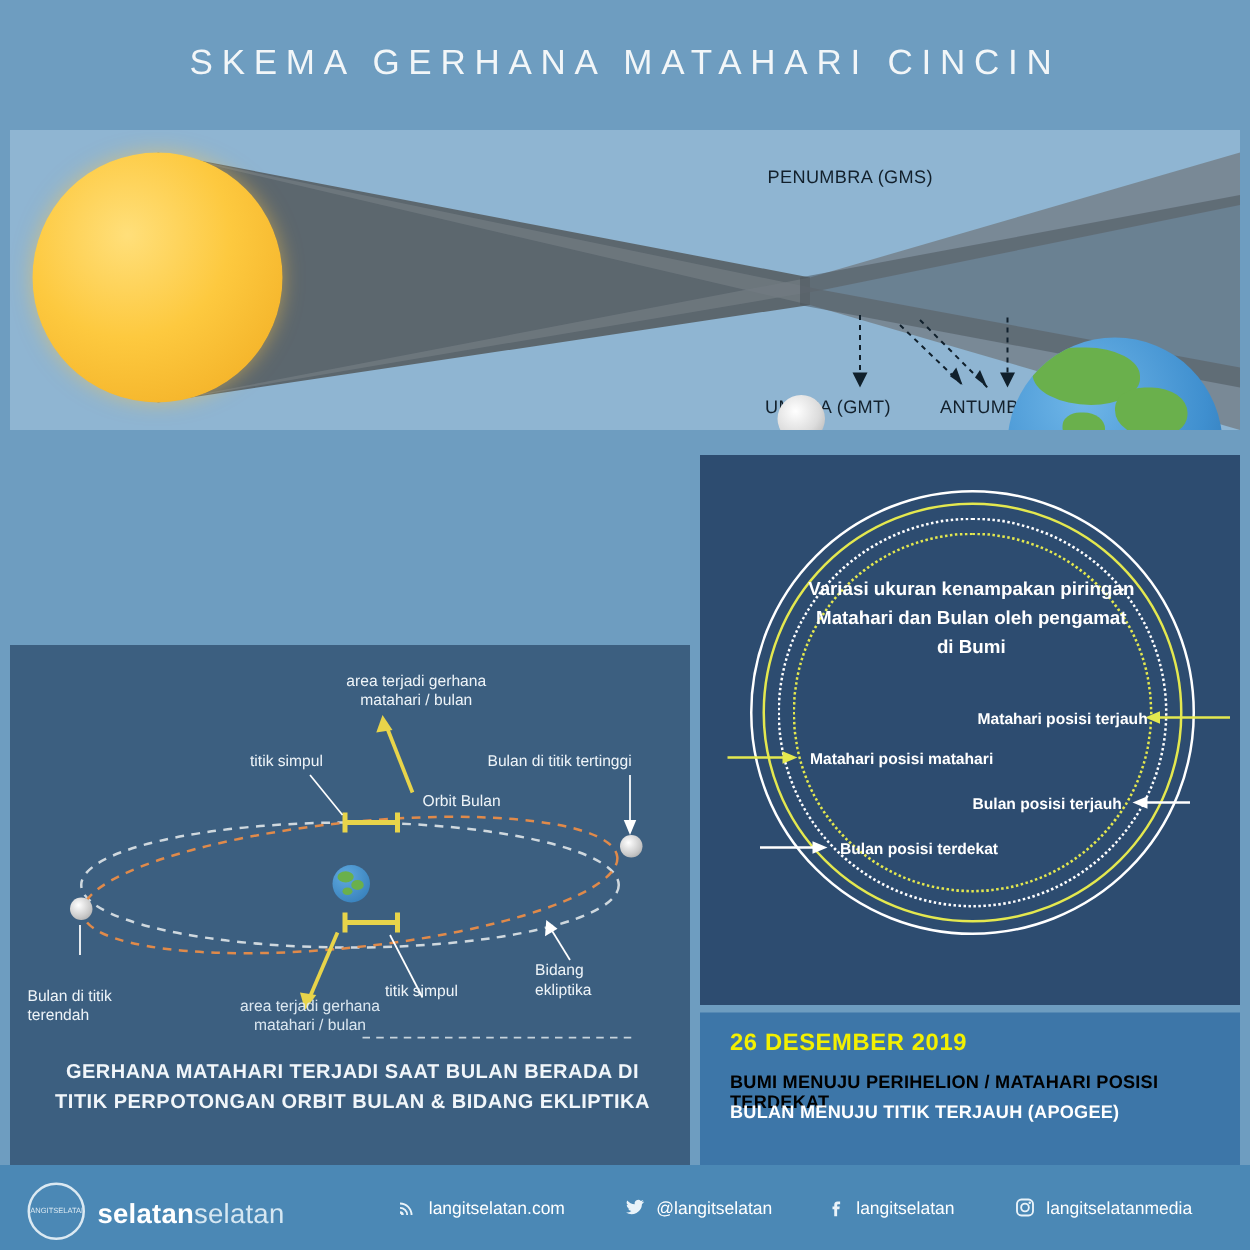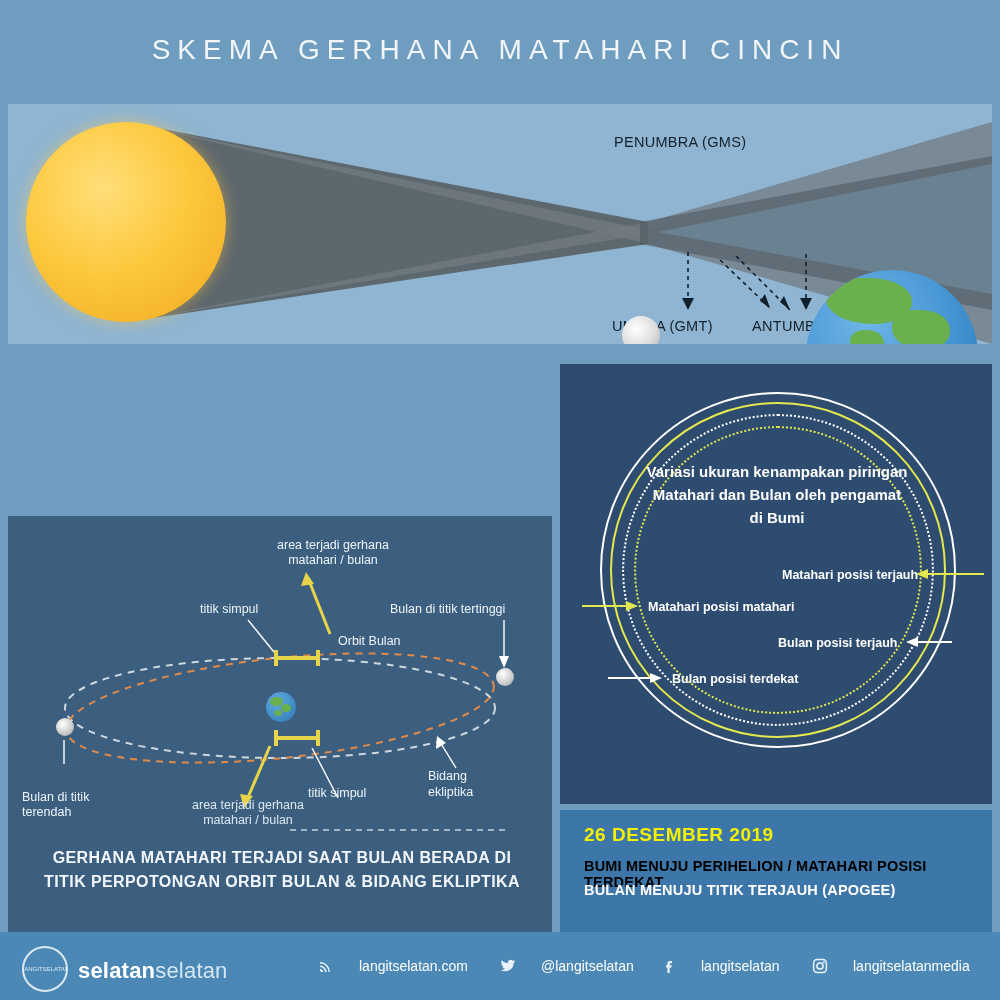--- a/index.html
+++ b/index.html
@@ -145,21 +145,21 @@
   }
   .logo-seal{
     position:absolute;left:22px;top:14px;width:42px;height:42px;border-radius:50%;
     border:2px solid #dbe9f2;background:#4b88b5;
     display:flex;align-items:center;justify-content:center;
     color:#dbe9f2;font-size:6px;text-align:center;line-height:7px;overflow:hidden;
   }
   .brand{position:absolute;left:78px;top:26px;font-size:22px;letter-spacing:.2px;}
   .brand b{color:#ffffff;font-weight:700;}
   .brand span{color:#d6e7f2;font-weight:400;}
-  .social{position:absolute;top:26px;display:flex;align-items:center;gap:25px;color:#ffffff;font-size:14px;text-align:center;}
+  .social{position:absolute;top:26px;display:flex;align-items:center;gap:9px;color:#ffffff;font-size:14px;text-align:center;}
   .s1{left:318px;} .s2{left:500px;} .s3{left:660px;} .s4{left:812px;}
   .si{display:inline-block;width:16px;height:16px;color:#eaf3f9;}
   .svg-ic{display:block;}
 </style>
 </head>
 <body>
 
 <div class="page">
 
   <div class="header">

